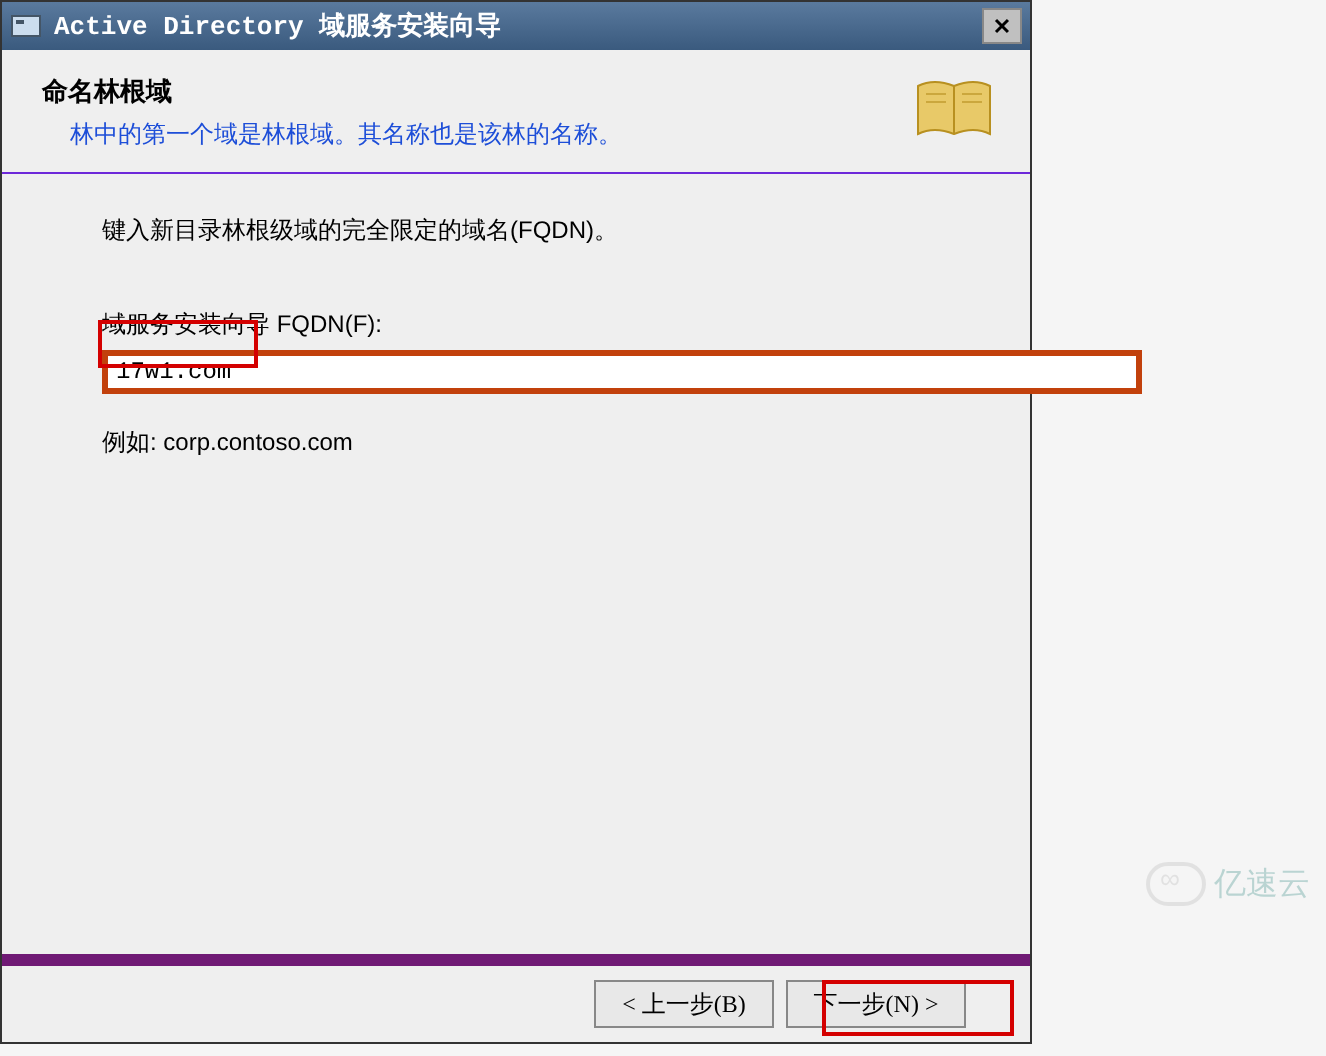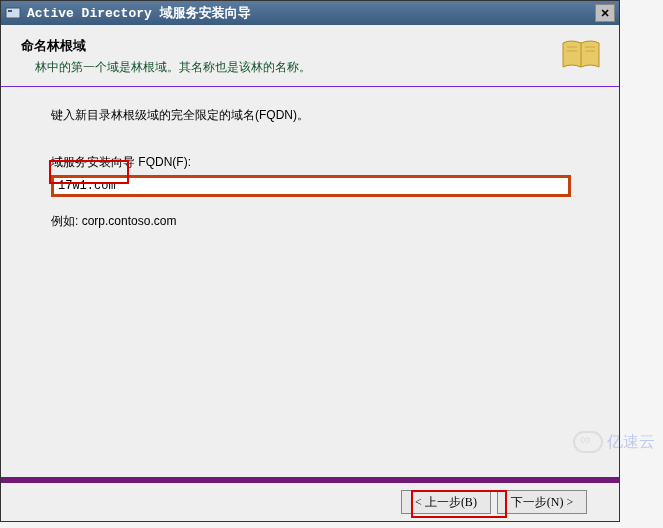--- a/index.html
+++ b/index.html
@@ -8,21 +8,21 @@
       font-size: 12px;
       background: #f5f5f5;
       width: 663px;
       height: 528px;
       position: relative;
     }
     .window {
       position: absolute;
       left: 0;
       top: 0;
-      width: 620px;
+      width: 516px;
       height: 522px;
       border: 1px solid #333;
       background: #efefef;
     }
     .titlebar {
       height: 24px;
       background: linear-gradient(#5a7a9e, #3a5a7e);
       display: flex;
       align-items: center;
       padding: 0 4px;
@@ -61,21 +61,21 @@
       background: #efefef;
     }
     .header-text h1 {
       font-size: 13px;
       font-weight: bold;
       margin: 0 0 4px 4px;
     }
     .header-text p {
       font-size: 12px;
       margin-left: 18px;
-      color: #14532d;
+      color: #1d4ed8;
     }
     .banner-icon {
       width: 44px;
       height: 36px;
       position: relative;
     }
     .content {
       padding: 20px 40px 20px 50px;
     }
     .instruction {
@@ -134,21 +134,21 @@
     }
     .watermark {
       position: absolute;
       right: 8px;
       bottom: 75px;
       opacity: 0.25;
       display: flex;
       align-items: center;
       gap: 4px;
       font-size: 16px;
-      color: #1d4ed8;
+      color: #0f766e;
       pointer-events: none;
     }
     .cloud-icon {
       width: 30px;
       height: 22px;
       border: 2px solid #aaa;
       border-radius: 14px;
       position: relative;
     }
     .cloud-icon::after {

